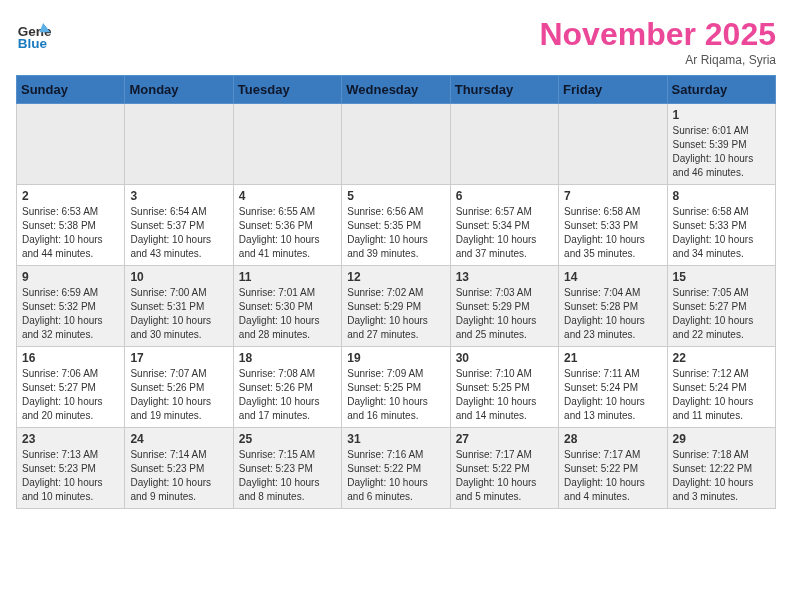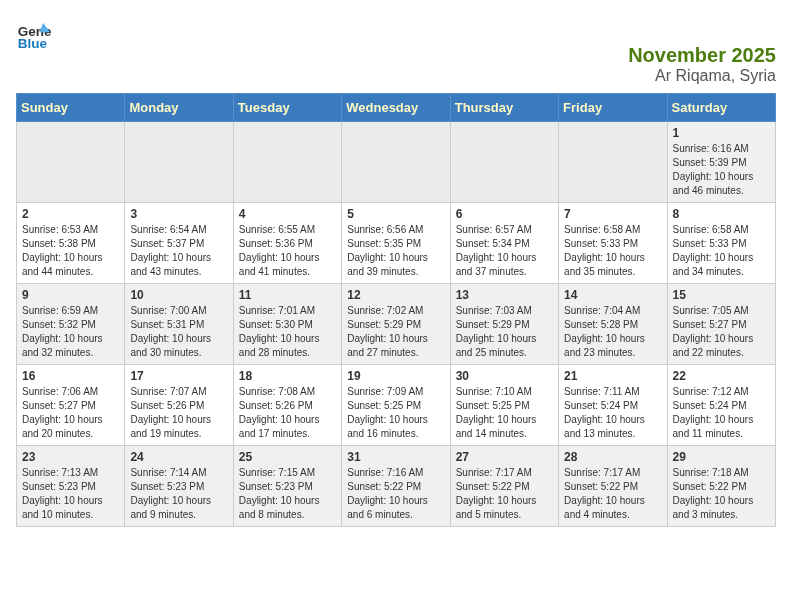--- a/index.html
+++ b/index.html
@@ -22,37 +22,36 @@
       gap: 4px;
     }
     .logo-icon {
       width: 36px;
       height: 36px;
     }
     .title-section {
       text-align: right;
     }
     .calendar-title {
-      font-size: 20px;
+      font-size: 32px;
       font-weight: bold;
-      color: #4d7c0f;
-      margin-top: 28px;
+      color: #ec4899;
     }
     .calendar-subtitle {
-      font-size: 16px;
+      font-size: 12px;
       color: #555;
     }
     .calendar-table {
       width: 100%;
       border-collapse: collapse;
       border: 1px solid #ccc;
     }
     .calendar-table th {
       background-color: #3a7abf;
-      color: #fef9c3;
+      color: #0f172a;
       font-size: 13px;
       font-weight: bold;
       padding: 6px 4px;
       text-align: left;
       border: 1px solid #5590cc;
     }
     .calendar-table td {
       border: 1px solid #ccc;
       vertical-align: top;
       padding: 4px 5px;
@@ -116,21 +115,21 @@
   <tbody id="calendar-body">
   <tr class="row-shaded">
         <td class="empty"></td>
         <td class="empty"></td>
         <td class="empty"></td>
         <td class="empty"></td>
         <td class="empty"></td>
         <td class="empty"></td>
         <td>
           <span class="day-number">1</span>
-          <div class="day-info">Sunrise: 6:16 AM
+          <div class="day-info">Sunrise: 6:01 AM
 Sunset: 5:39 PM
 Daylight: 10 hours and 46 minutes.</div>
         </td>
       </tr>
       <tr>
         <td>
           <span class="day-number">2</span>
           <div class="day-info">Sunrise: 6:53 AM
 Sunset: 5:38 PM
 Daylight: 10 hours and 44 minutes.</div>
@@ -293,18 +292,18 @@
         </td>
         <td>
           <span class="day-number">28</span>
           <div class="day-info">Sunrise: 7:17 AM
 Sunset: 5:22 PM
 Daylight: 10 hours and 4 minutes.</div>
         </td>
         <td>
           <span class="day-number">29</span>
           <div class="day-info">Sunrise: 7:18 AM
-Sunset: 5:22 PM
+Sunset: 12:22 PM
 Daylight: 10 hours and 3 minutes.</div>
         </td>
       </tr>
     </tbody>
 </table>
 
 </body></html>

